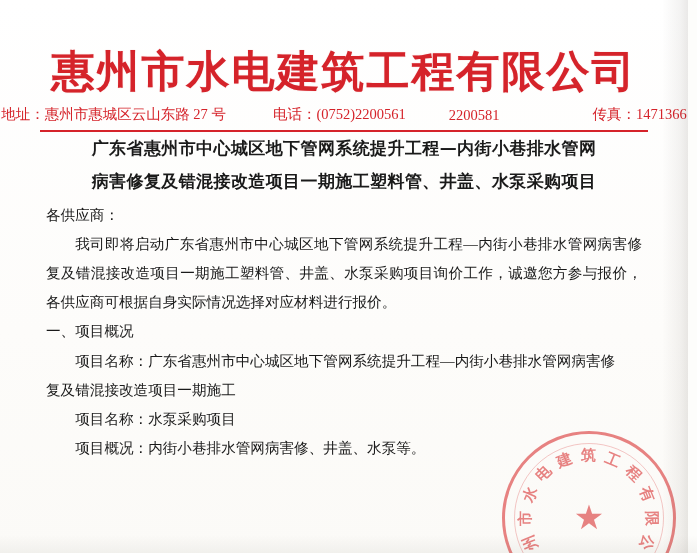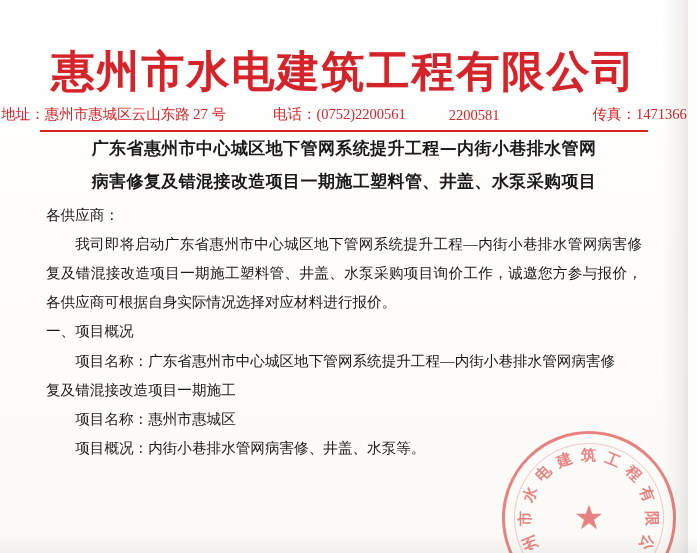--- a/index.html
+++ b/index.html
@@ -188,21 +188,21 @@
     <div class="line1">广东省惠州市中心城区地下管网系统提升工程—内街小巷排水管网</div>
     <div class="line2">病害修复及错混接改造项目一期施工塑料管、井盖、水泵采购项目</div>
   </div>
 
   <div class="body-text">
     <p class="salutation">各供应商：</p>
     <p class="para">我司即将启动广东省惠州市中心城区地下管网系统提升工程—内街小巷排水管网病害修复及错混接改造项目一期施工塑料管、井盖、水泵采购项目询价工作，诚邀您方参与报价，各供应商可根据自身实际情况选择对应材料进行报价。</p>
     <p class="section-heading">一、项目概况</p>
     <p class="item"><span>项目名称：</span><span>广东省惠州市中心城区地下管网系统提升工程—内街小巷排水管网病害修</span></p>
     <p class="item-cont">复及错混接改造项目一期施工</p>
-    <p class="item"><span>项目名称：</span><span>惠州市惠城区</span></p>
+    <p class="item"><span>项目名称：</span><span>水泵采购项目</span></p>
     <p class="item"><span>项目概况：</span><span>内街小巷排水管网病害修、井盖、水泵等。</span></p>
   </div>
 
   <div class="seal">
     <div class="seal-inner"></div>
     <div class="seal-text">
         <span class="seal-ch" style="left: 31.4523px; top: 119.548px; transform: rotate(-135deg);">惠</span>
         <span class="seal-ch" style="left: 17.7956px; top: 99.1091px; transform: rotate(-112.5deg);">州</span>
         <span class="seal-ch" style="left: 13px; top: 75px; transform: rotate(-90deg);">市</span>
         <span class="seal-ch" style="left: 17.7956px; top: 50.8909px; transform: rotate(-67.5deg);">水</span>

